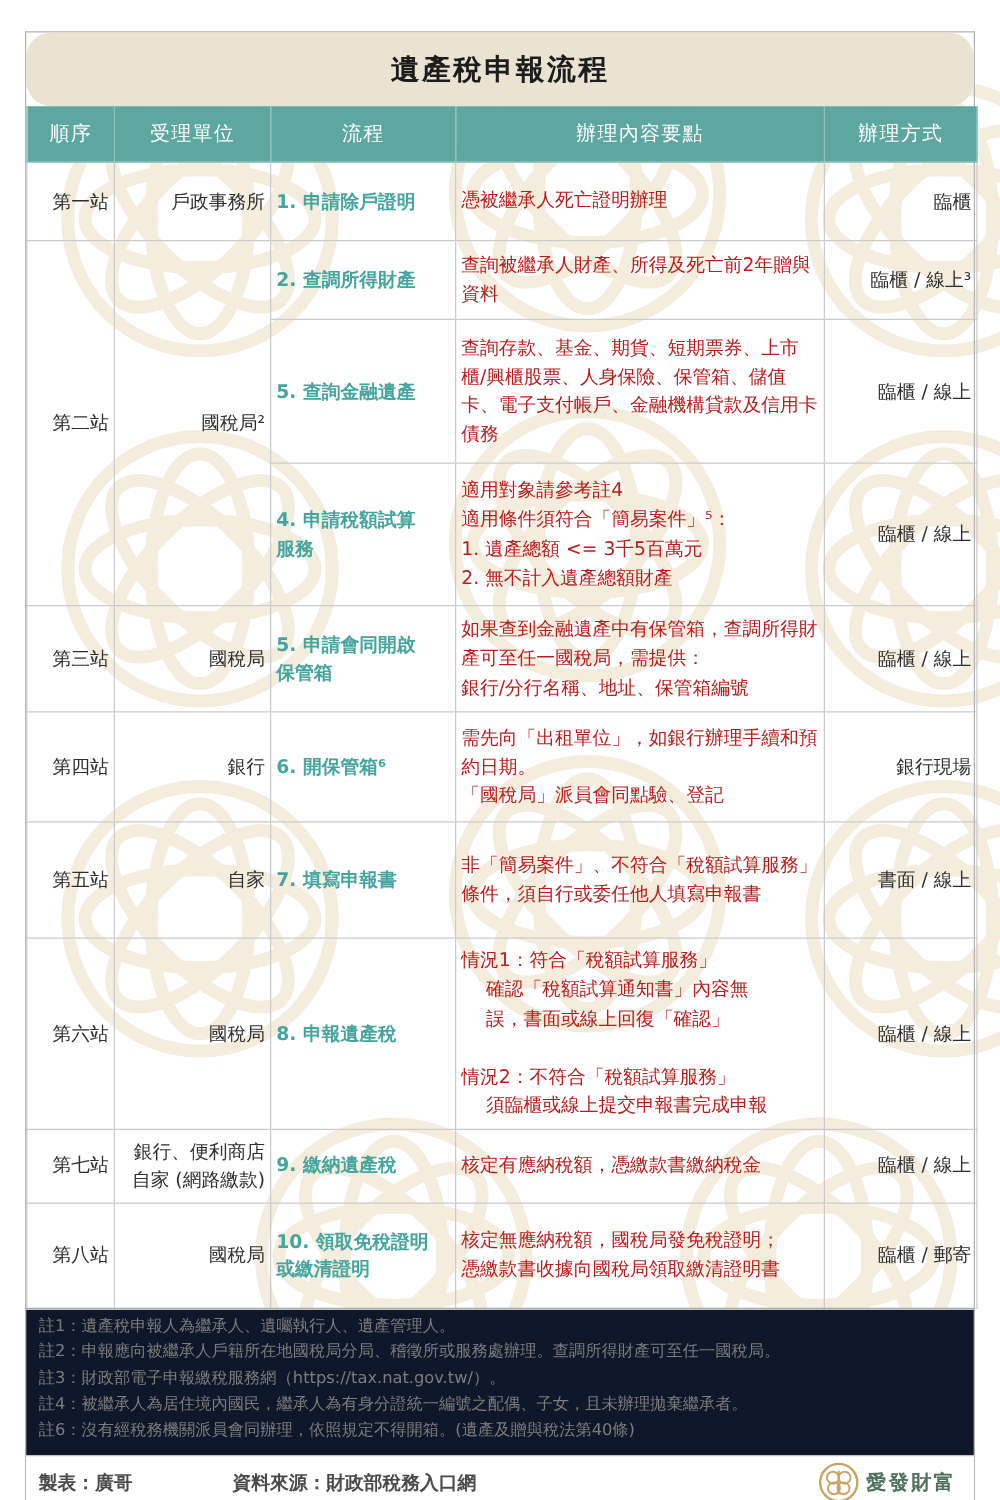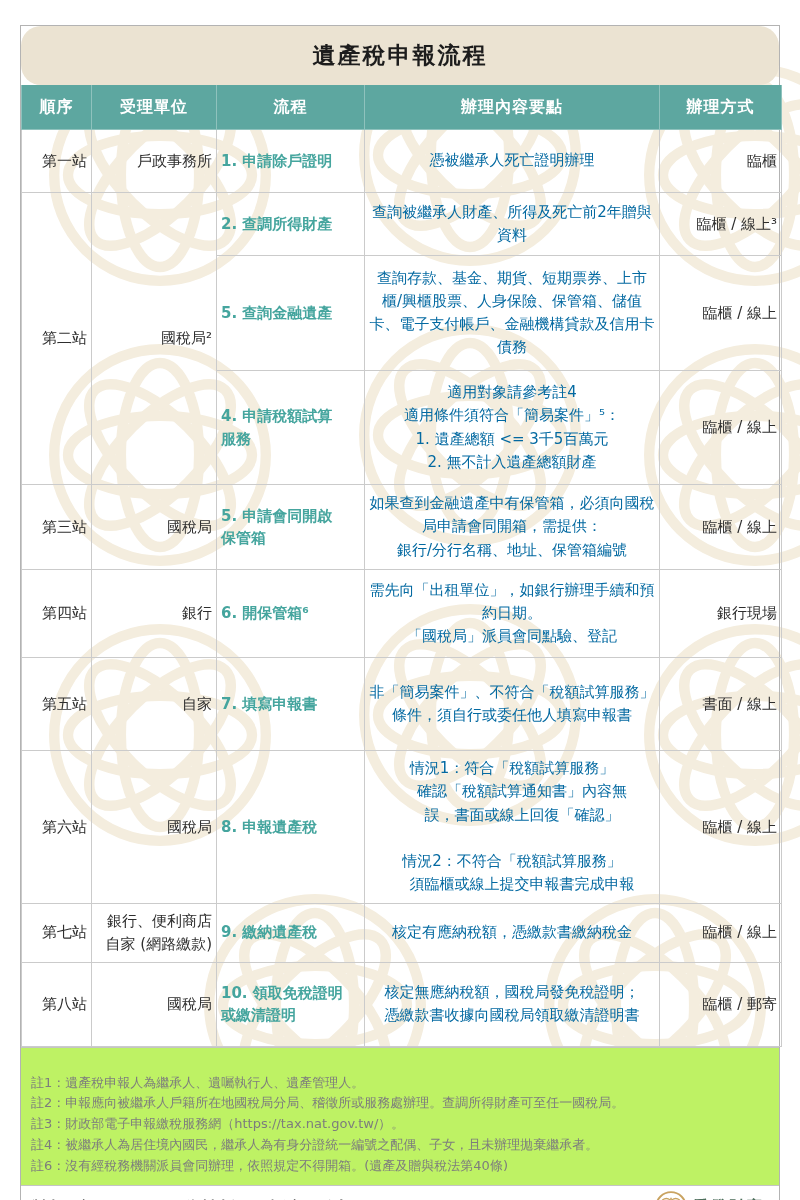--- a/index.html
+++ b/index.html
@@ -32,46 +32,46 @@
     width:100%;border-collapse:collapse;table-layout:fixed;
     background:transparent;
   }
   table.flow col.c1{width:70px;}
   table.flow col.c2{width:125px;}
   table.flow col.c3{width:148px;}
   table.flow col.c4{width:295px;}
   table.flow col.c5{width:122px;}
   table.flow th{
     background:#5da7a0;color:#ffffff;
-    font-size:16px;font-weight:bold;
+    font-size:16px;font-weight:normal;
     height:42px;border:1px solid #8fc2bd;border-top:none;
     letter-spacing:1px;
   }
   table.flow td{
     border:1px solid #cbcbcb;
     font-size:15px;
     vertical-align:middle;
     background:transparent;
     padding:6px 4px;
     box-sizing:border-box;
   }
   td.station,td.unit,td.method{text-align:right;color:#2e2e2e;white-space:pre-line;line-height:1.5;}
   td.flowstep{
     text-align:left;color:#45a59e;font-weight:bold;
     white-space:pre-line;line-height:1.5;
   }
   td.detail{
-    text-align:center;color:#0369a1;
+    text-align:left;color:#b91c1c;
     padding:9px 12px;
     white-space:pre-wrap;line-height:1.55;
   }
   
   .notes{
-    background:#bef264;border-top:1px solid #c4c4c4;
-    padding:25px 10px 9px 10px;
+    background:#0f172a;border-top:1px solid #c4c4c4;
+    padding:4px 10px 9px 10px;
     font-size:13px;color:#7d7d7d;line-height:1.6;
   }
   .note-line{white-space:pre-wrap;}
   
   .footer{
     height:42px;background:#ffffff;border-top:1px solid #c4c4c4;
     position:relative;
   }
   .footer .maker{
     position:absolute;left:10px;top:0;height:42px;display:flex;align-items:center;
@@ -219,21 +219,21 @@
 適用條件須符合「簡易案件」⁵：
 1. 遺產總額 &lt;= 3千5百萬元
 2. 無不計入遺產總額財產</td>
         <td class="method">臨櫃 / 線上</td>
       </tr>
       <tr style="height:85px">
         <td class="station">第三站</td>
         <td class="unit">國稅局</td>
         <td class="flowstep">5. 申請會同開啟
 保管箱</td>
-        <td class="detail">如果查到金融遺產中有保管箱，必須向國稅局申請會同開箱，需提供：
+        <td class="detail">如果查到金融遺產中有保管箱，查調所得財產可至任一國稅局，需提供：
 銀行/分行名稱、地址、保管箱編號</td>
         <td class="method">臨櫃 / 線上</td>
       </tr>
       <tr style="height:88px">
         <td class="station">第四站</td>
         <td class="unit">銀行</td>
         <td class="flowstep">6. 開保管箱⁶</td>
         <td class="detail">需先向「出租單位」，如銀行辦理手續和預約日期。
 「國稅局」派員會同點驗、登記</td>
         <td class="method">銀行現場</td>

